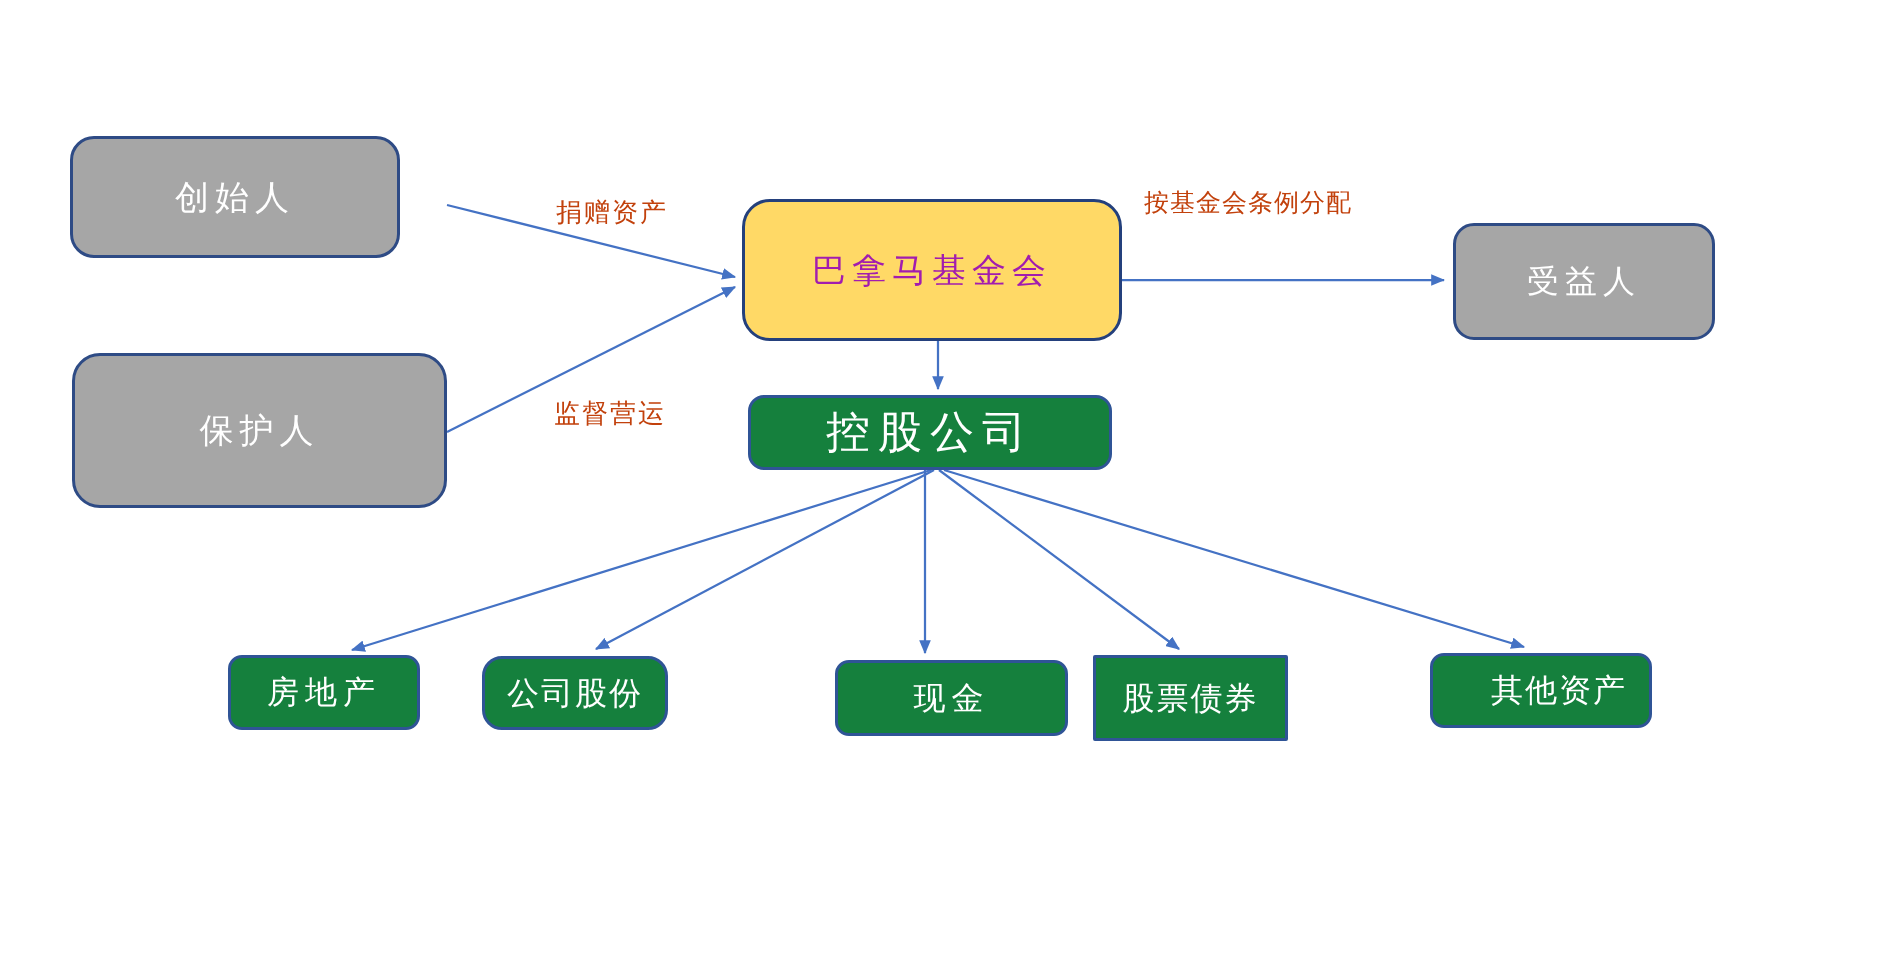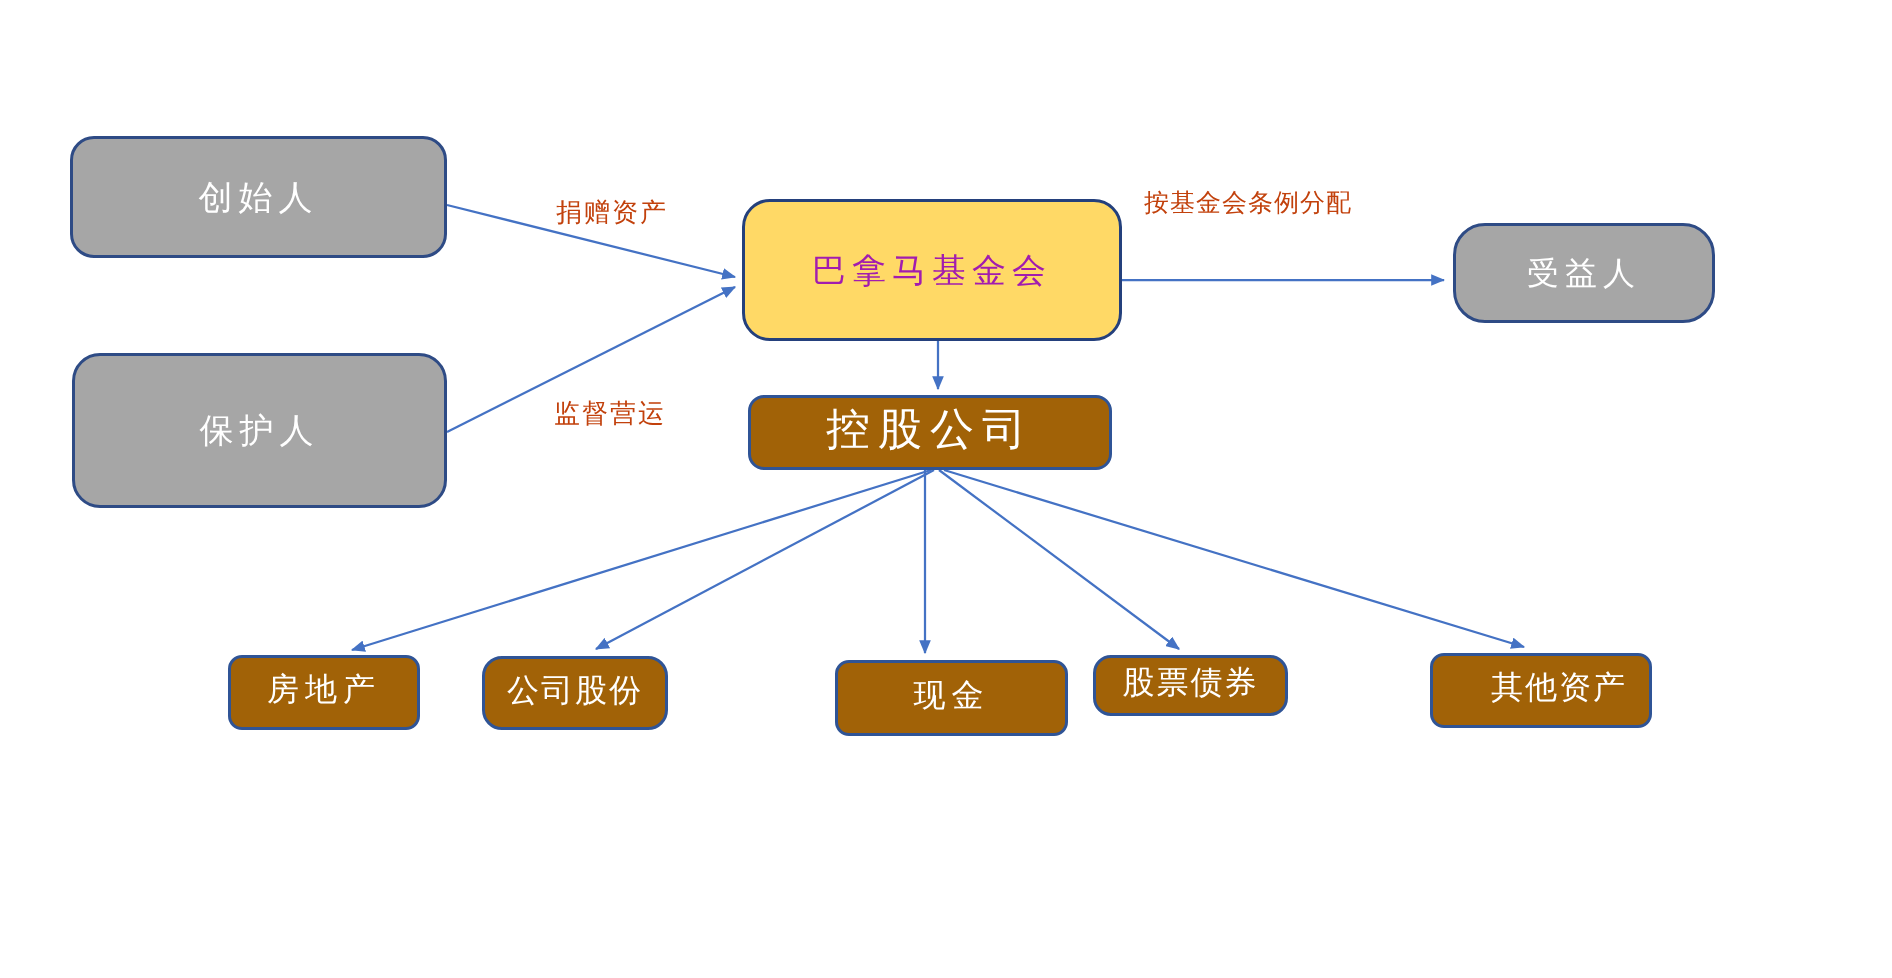--- a/index.html
+++ b/index.html
@@ -40,24 +40,23 @@
     background: #A6A6A6;
     border: 3px solid #2E4B85;
     color: #ffffff;
   }
   .node.yellow {
     background: #FFD966;
     border: 3.5px solid #24407C;
     color: #a21caf;
   }
   .node.blue {
-    background: #a16207;
+    background: #15803d;
     border: 3px solid #2F5496;
     color: #ffffff;
-    font-family: Liberation Mono, monospace;
   }
   .node-label {
     letter-spacing: 6px;
     white-space: nowrap;
     line-height: 1.2;
   }
   .fs-34 { font-size: 34px; }
   .fs-32 { font-size: 32px; }
   .fs-44 { font-size: 44px; letter-spacing: 8px; }
   .edge-label {
@@ -85,53 +84,53 @@
     <line x1="447" y1="432" x2="735" y2="287" marker-end="url(#arrowhead)"></line>
     <line x1="1122" y1="280" x2="1444" y2="280" marker-end="url(#arrowhead)"></line>
     <line x1="938" y1="341" x2="938" y2="389" marker-end="url(#arrowhead)"></line>
     <line x1="931" y1="470" x2="352" y2="650" marker-end="url(#arrowhead)"></line>
     <line x1="934" y1="470" x2="596" y2="649" marker-end="url(#arrowhead)"></line>
     <line x1="925" y1="470" x2="925" y2="653" marker-end="url(#arrowhead)"></line>
     <line x1="939" y1="470" x2="1179" y2="649" marker-end="url(#arrowhead)"></line>
     <line x1="944" y1="470" x2="1524" y2="647" marker-end="url(#arrowhead)"></line>
   </svg>
 
-  <div class="node gray" style="left:70px; top:136px; width:377px; height:122px; border-radius:24px;">
+  <div class="node gray" style="left:70px; top:136px; width:330px; height:122px; border-radius:24px;">
     <span class="node-label fs-34">创始人</span>
   </div>
 
   <div class="node gray" style="left:72px; top:353px; width:375px; height:155px; border-radius:28px;">
     <span class="node-label fs-34">保护人</span>
   </div>
 
   <div class="node yellow" style="left:742px; top:199px; width:380px; height:142px; border-radius:28px;">
     <span class="node-label fs-34">巴拿马基金会</span>
   </div>
 
-  <div class="node gray" style="left:1453px; top:223px; width:262px; height:100px; border-radius:32px;">
+  <div class="node gray" style="left:1453px; top:223px; width:262px; height:117px; border-radius:21px;">
     <span class="node-label fs-32">受益人</span>
   </div>
 
   <div class="node blue" style="left:748px; top:395px; width:364px; height:75px; border-radius:16px;">
     <span class="node-label fs-44">控股公司</span>
   </div>
 
   <div class="node blue" style="left:228px; top:655px; width:192px; height:75px; border-radius:14px;">
     <span class="node-label fs-32">房地产</span>
   </div>
 
   <div class="node blue" style="left:482px; top:656px; width:186px; height:74px; border-radius:20px;">
     <span class="node-label fs-32" style="letter-spacing:2px;">公司股份</span>
   </div>
 
   <div class="node blue" style="left:835px; top:660px; width:233px; height:76px; border-radius:14px;">
     <span class="node-label fs-32">现金</span>
   </div>
 
-  <div class="node blue" style="left:1093px; top:655px; width:195px; height:61px; border-radius:18px;">
+  <div class="node blue" style="left:1093px; top:655px; width:195px; height:86px; border-radius:2px;">
     <span class="node-label fs-32" style="letter-spacing:2px;">股票债券</span>
   </div>
 
   <div class="node blue" style="left:1430px; top:653px; width:222px; height:75px; border-radius:14px;">
     <span class="node-label fs-32" style="letter-spacing:2px;margin-left:36px;">其他资产</span>
   </div>
 
   <div class="edge-label" style="left:502px; top:198px; width:220px;">捐赠资产</div>
 
   <div class="edge-label" style="left:500px; top:399px; width:220px;">监督营运</div>

